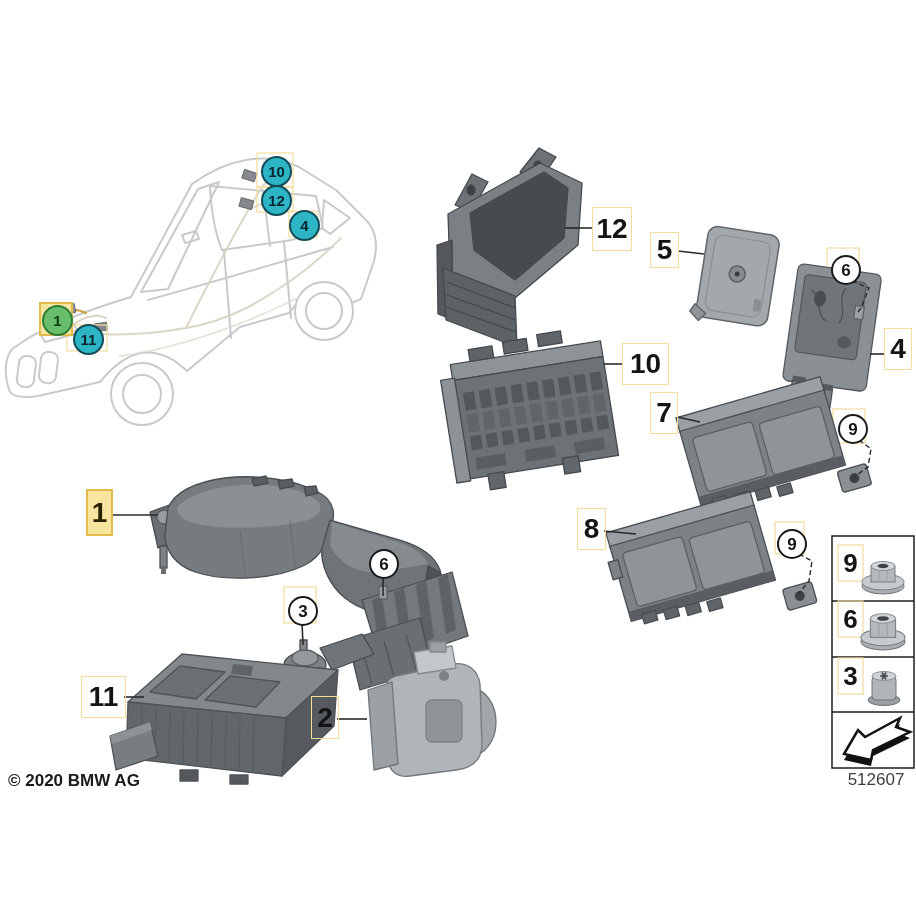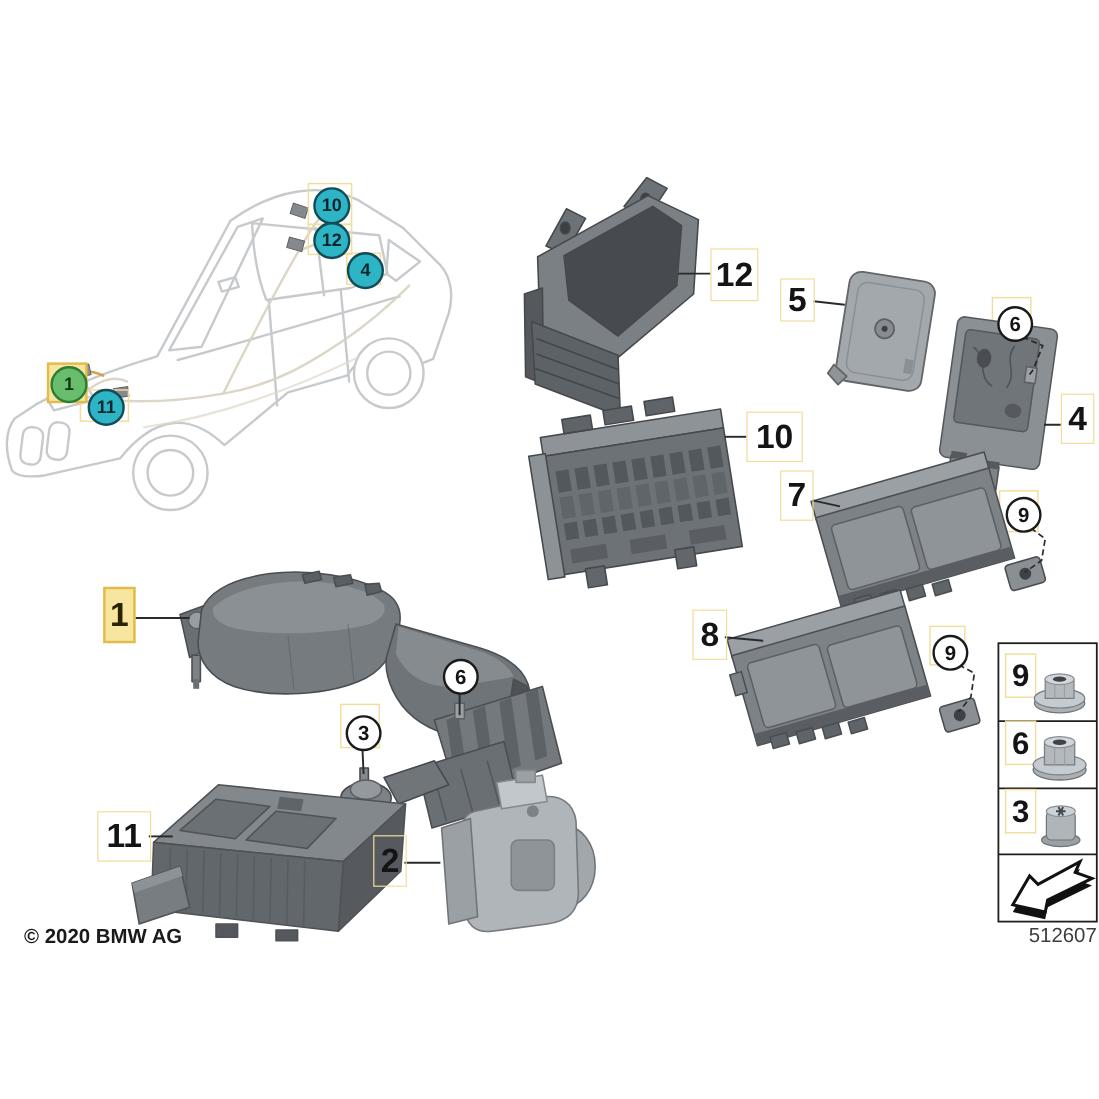--- a/index.html
+++ b/index.html
@@ -11,22 +11,22 @@
   .lbl.box{border:1px solid #f2dd9a;background:transparent;font-size:28px;}
   .lbl.box.hl{background:#f8e6a0;border:2px solid #e3ba4c;color:#2b2300;}
   .lbl.circle{width:26px;height:26px;border:2.5px solid #1a1a1a;border-radius:50%;
               background:#ffffff;font-size:17px;}
   .car-marker{position:absolute;width:27px;height:27px;border-radius:50%;display:flex;
               align-items:center;justify-content:center;font-weight:bold;font-size:15px;}
   .car-marker.teal{background:#2db4c5;border:2px solid #134b58;color:#07262e;}
   .car-marker.green{background:#68be6d;border:2px solid #2e7d36;color:#0e3a12;}
   .legend-num{position:absolute;display:flex;align-items:center;justify-content:center;
               font-weight:bold;font-size:26px;color:#141414;}
-  .copyright{position:absolute;left:20px;top:771px;font-size:17px;font-weight:bold;color:#1a1a1a;}
-  .drawing-no{position:absolute;left:838px;top:770px;width:76px;text-align:right;
+  .copyright{position:absolute;left:8px;top:771px;font-size:17px;font-weight:bold;color:#1a1a1a;}
+  .drawing-no{position:absolute;left:838px;top:770px;width:76px;text-align:center;
               font-size:17px;color:#3d3d3d;}
 </style>
 </head>
 <body>
 
 <div class="stage">
 
 <svg width="916" height="916" viewBox="0 0 916 916">
 
   <g fill="none" stroke="#c7cacd" stroke-width="2" stroke-linejoin="round" stroke-linecap="round">

